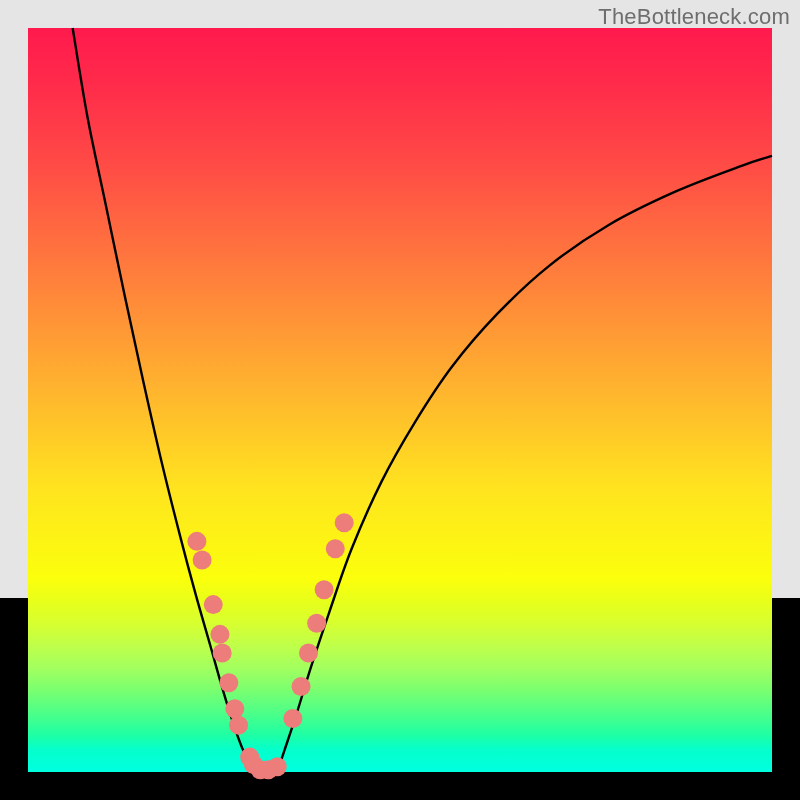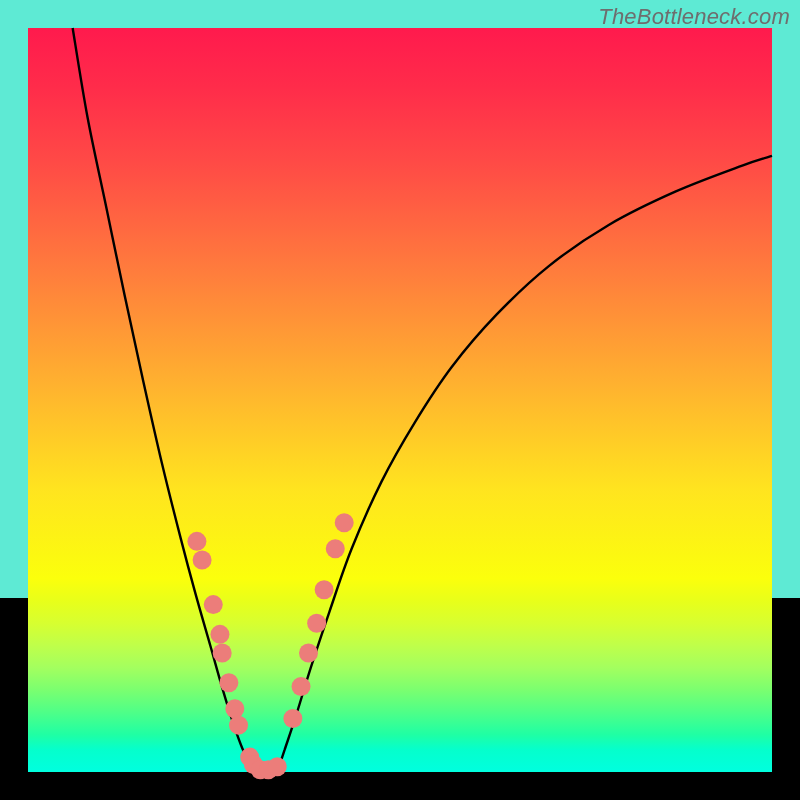--- a/index.html
+++ b/index.html
@@ -10,22 +10,21 @@
     overflow: hidden;
     background: #000;
     font-family: Arial, Helvetica, sans-serif;
   }
   .frame {
     position: absolute;
     left: 0;
     top: 0;
     width: 800px;
     height: 598px;
-    background: #5eead4;
-    font-style: italic;
+    background: #e5e5e5;
   }
   .plot {
     position: absolute;
     left: 28px;
     top: 28px;
     width: 744px;
     height: 744px;
     
     background: linear-gradient(
       to bottom,

